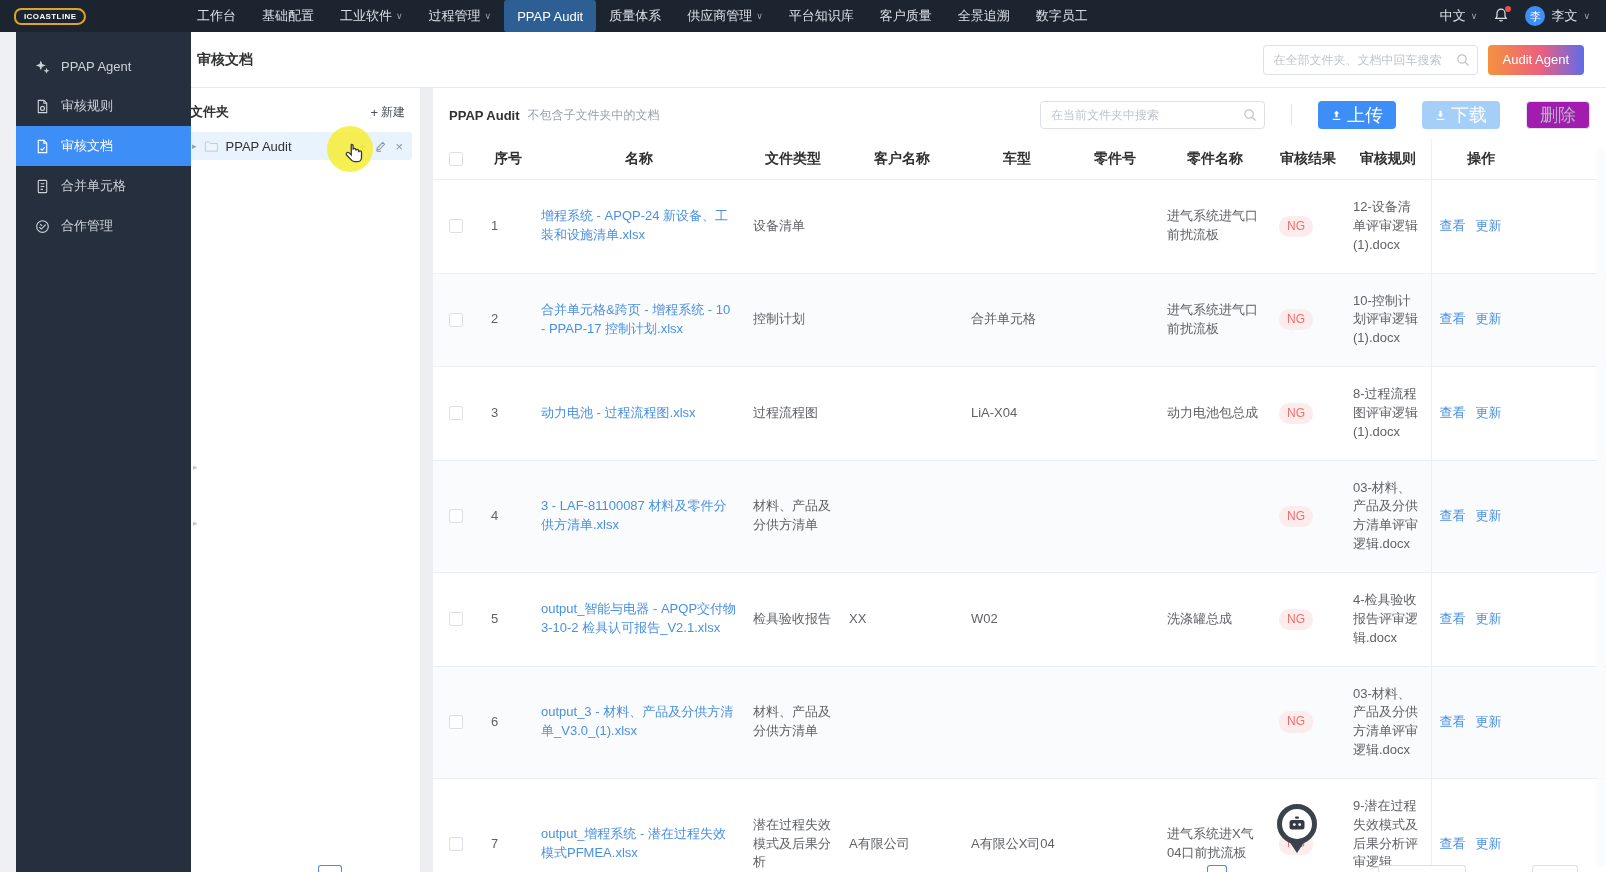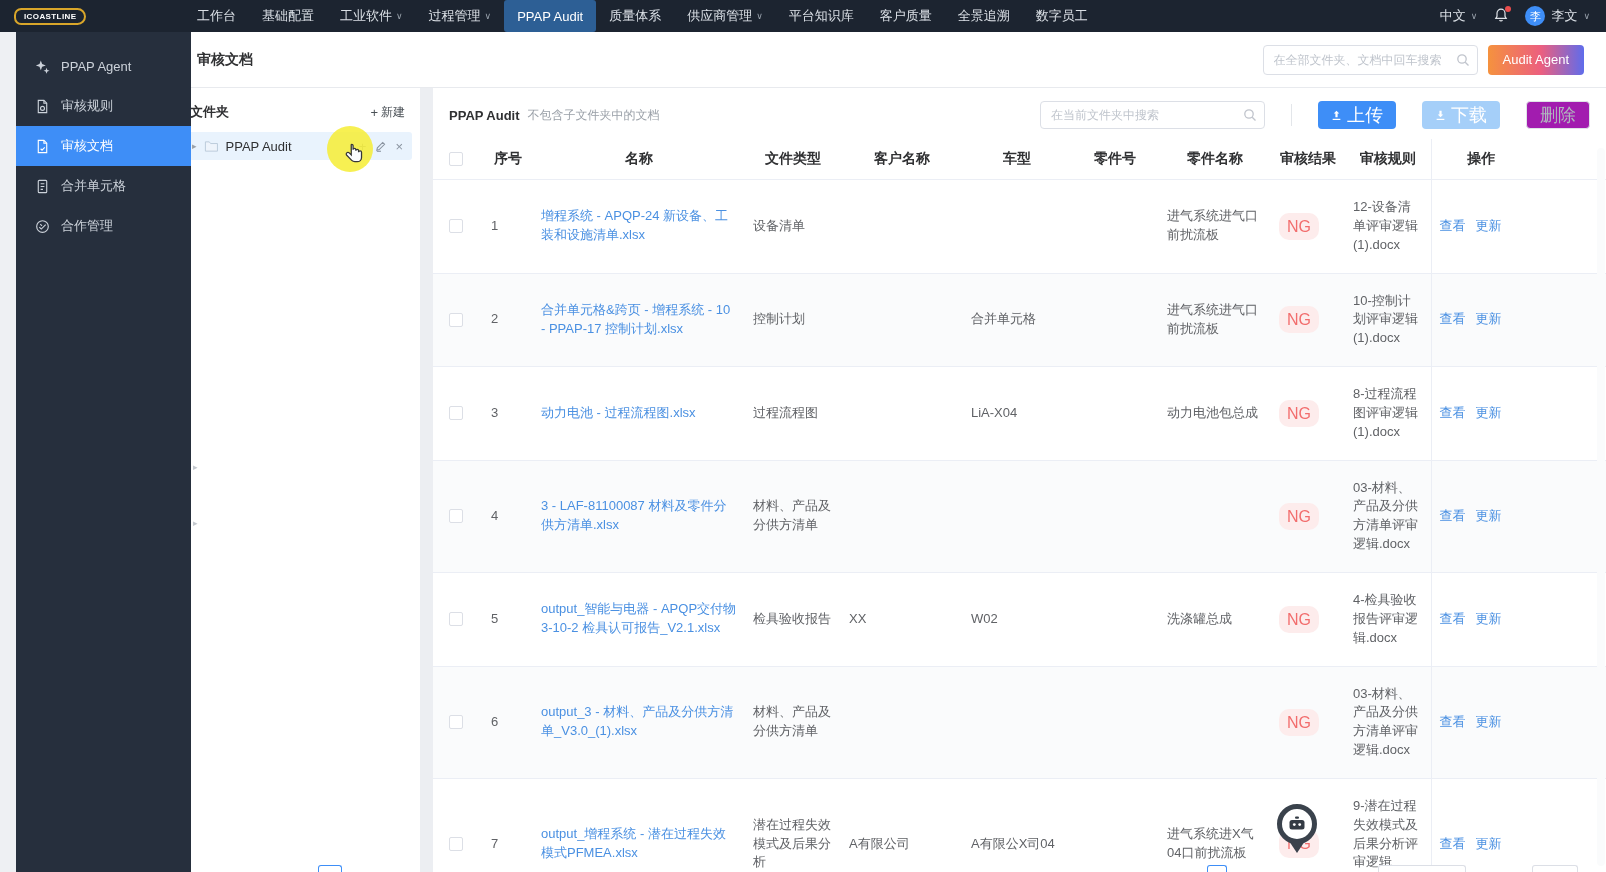--- a/index.html
+++ b/index.html
@@ -85,21 +85,21 @@
   .btn-download{background:#a5cff9;color:#fff}
   .btn-delete{background:#a21caf;border:1px solid #e0e3e8;color:#b0b6be}
 
   
   table{width:100%;border-collapse:collapse;table-layout:fixed}
   th{font-size:14px;color:#303133;font-weight:bold;text-align:center;padding:11px 8px;border-bottom:1px solid #ebeef5}
   td{font-size:13px;color:#606266;padding:18px 8px;border-bottom:1px solid #ebeef5;vertical-align:middle;
      word-break:break-word;line-height:1.45}
   tbody tr:nth-child(even){background:#fafbfc}
   .link{color:var(--link);cursor:pointer;text-decoration:none}
-  .ng{display:inline-block;background:var(--ng-bg);color:var(--ng-text);font-size:16px;padding:2px 8px;border-radius:10px}
+  .ng{display:inline-block;background:var(--ng-bg);color:var(--ng-text);font-size:12px;padding:2px 8px;border-radius:10px}
   .col-op{border-left:1px solid #ebeef5}
   .op-link{margin-right:10px}
   .checkbox{width:14px;height:14px;border:1px solid #dcdfe6;border-radius:2px;background:#fff;cursor:pointer}
   .col-check{padding-left:16px}
   .mp-scroll{position:absolute;top:60px;right:1px;width:8px;bottom:6px;background:#fafbfc;border-radius:4px}
 
   
   .cursor-spot{position:absolute;left:327px;top:126px;width:46px;height:46px;border-radius:50%;
                background:var(--highlight);opacity:.88;z-index:40;display:flex;align-items:center;justify-content:center}
   .cursor-spot svg{width:22px;height:22px;margin:10px 0 0 8px}

